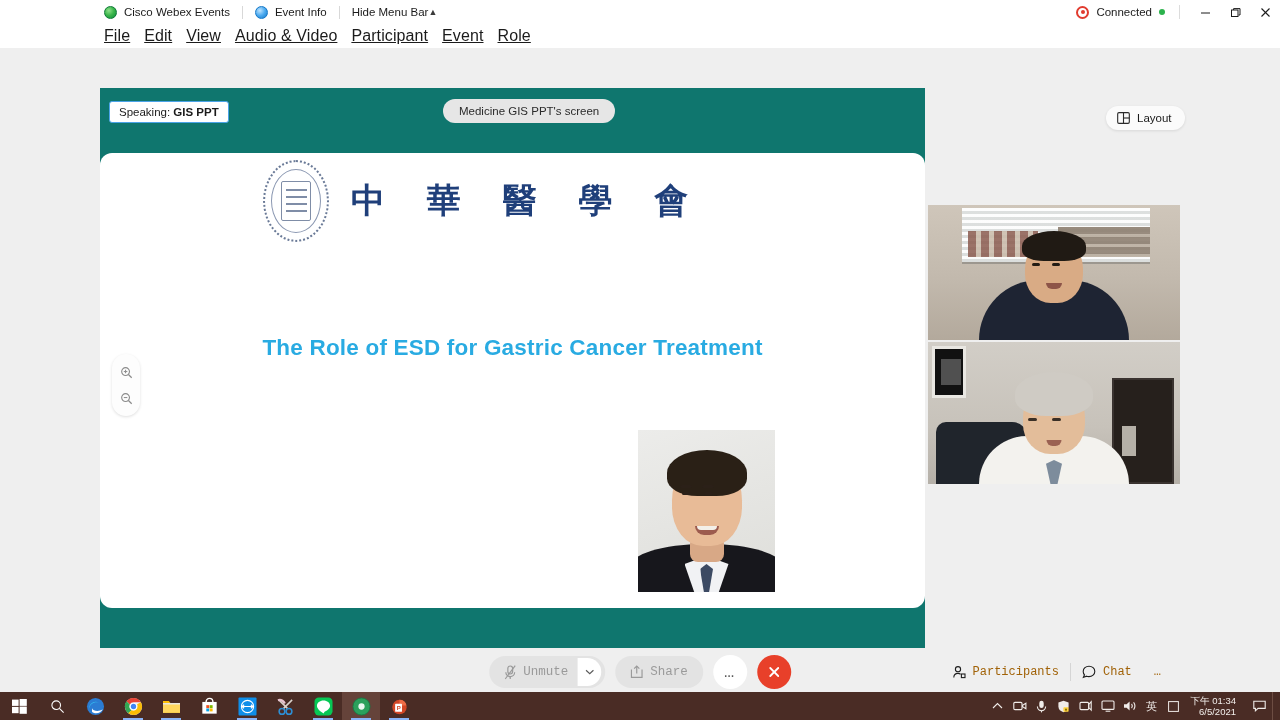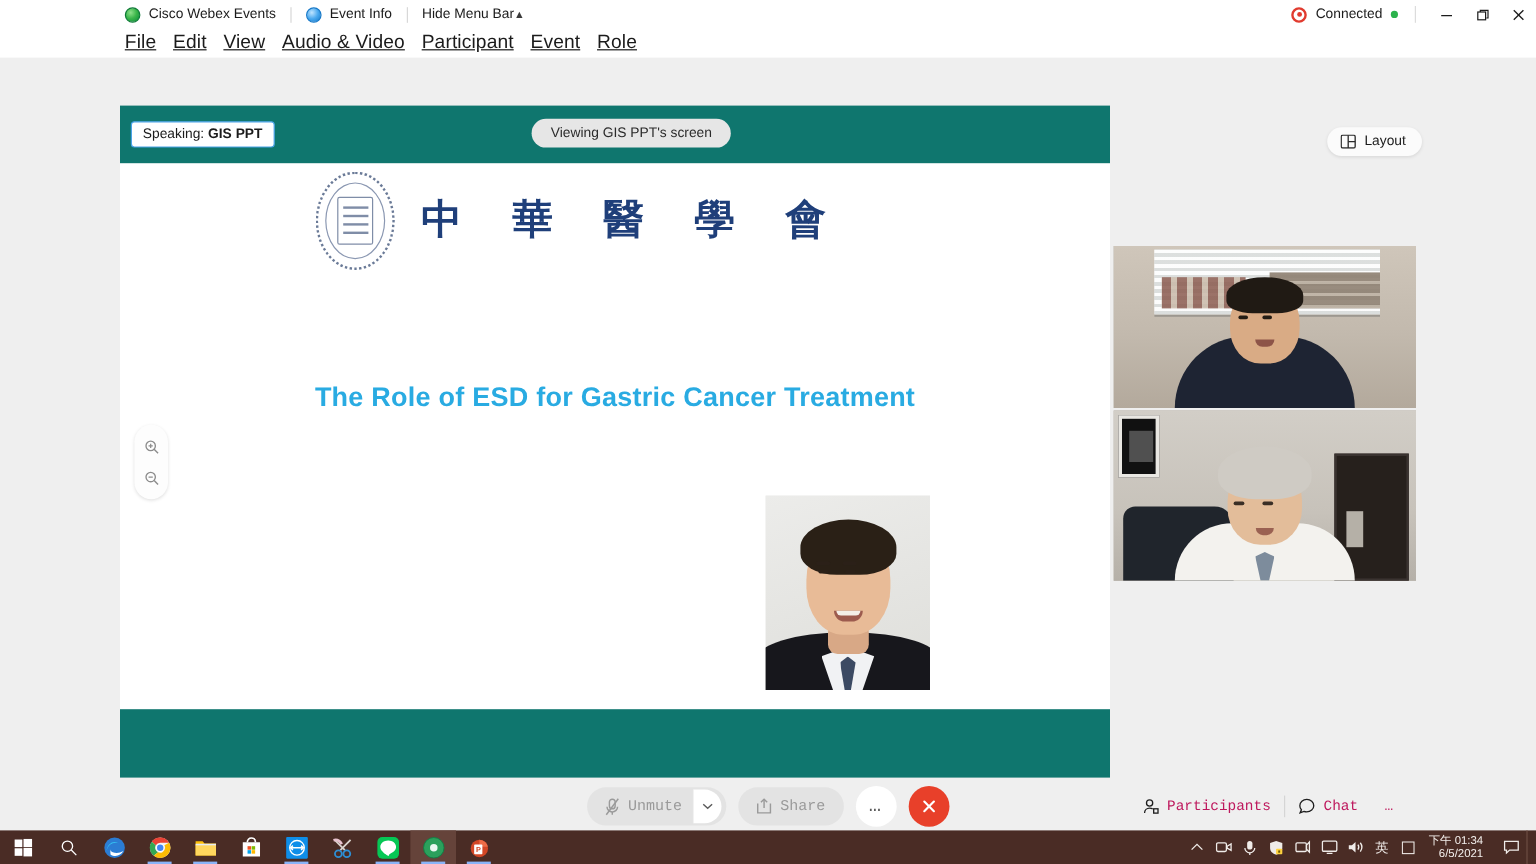--- a/index.html
+++ b/index.html
@@ -65,22 +65,22 @@
     background:#efefef;
   }
 
   
   .share-region{
     position:absolute; left:100px; top:0px; width:825px; height:595px;
     background:#0f766e;
     margin-top:40px;
   }
   .slide{
-    position:absolute; left:0; top:48px; width:825px; height:455px;
-    background:#ffffff; overflow:hidden;
+    position:absolute; left:0; top:65px; width:825px; height:455px;
+    background:#ffffff; overflow:hidden;border-radius:12px;
   }
 
   .speaking-chip{
     position:absolute; left:9px; top:13px;
     background:#ffffff; border:1.5px solid #4aa3e8; border-radius:3px;
     padding:4px 9px; font-size:11.5px; color:#1b1b1b; white-space:nowrap;
   }
   .speaking-chip b{ font-weight:bold; }
   .viewing-pill{
     position:absolute; left:343px; top:11px;
@@ -278,21 +278,21 @@
   .leave{
     width:34px; height:34px; border-radius:50%; background:#e8402a;
     display:flex; align-items:center; justify-content:center;
     color:#fff; cursor:default;
   }
   .cb-right{
     position:absolute; right:108px; display:flex; align-items:center; gap:0;
   }
   .cb-rbtn{
     display:flex; align-items:center; gap:7px; padding:0 11px; height:30px;
-    font-size:12px; color:#be185d; cursor:default;
+    font-size:12px; color:#a16207; cursor:default;
   }
   .cb-divider{ width:1px; height:18px; background:#d5d5d5; }
 
   
   .taskbar{
     position:absolute; left:0; bottom:0; width:1280px; height:28px;
     background:#4a2c25; display:flex; align-items:center; z-index:20;
   }
   .tsk{
     width:38px; height:28px; display:flex; align-items:center; justify-content:center;
@@ -386,21 +386,21 @@
   <div class="stage">
 
     <div class="share-region">
 
       <div class="speaking-chip">
         <span>Speaking:</span>
         <b>GIS PPT</b>
       </div>
 
       <div class="viewing-pill">
-        <span>Viewing GIS PPT's screen</span>
+        <span>Medicine GIS PPT's screen</span>
       </div>
 
       <div class="slide">
 
         <div class="logo-row">
           <div class="seal">
             <div class="seal-inner"></div>
           </div>
           <div class="logo-text">
             <div class="logo-cn">中 華 醫 學 會</div>

